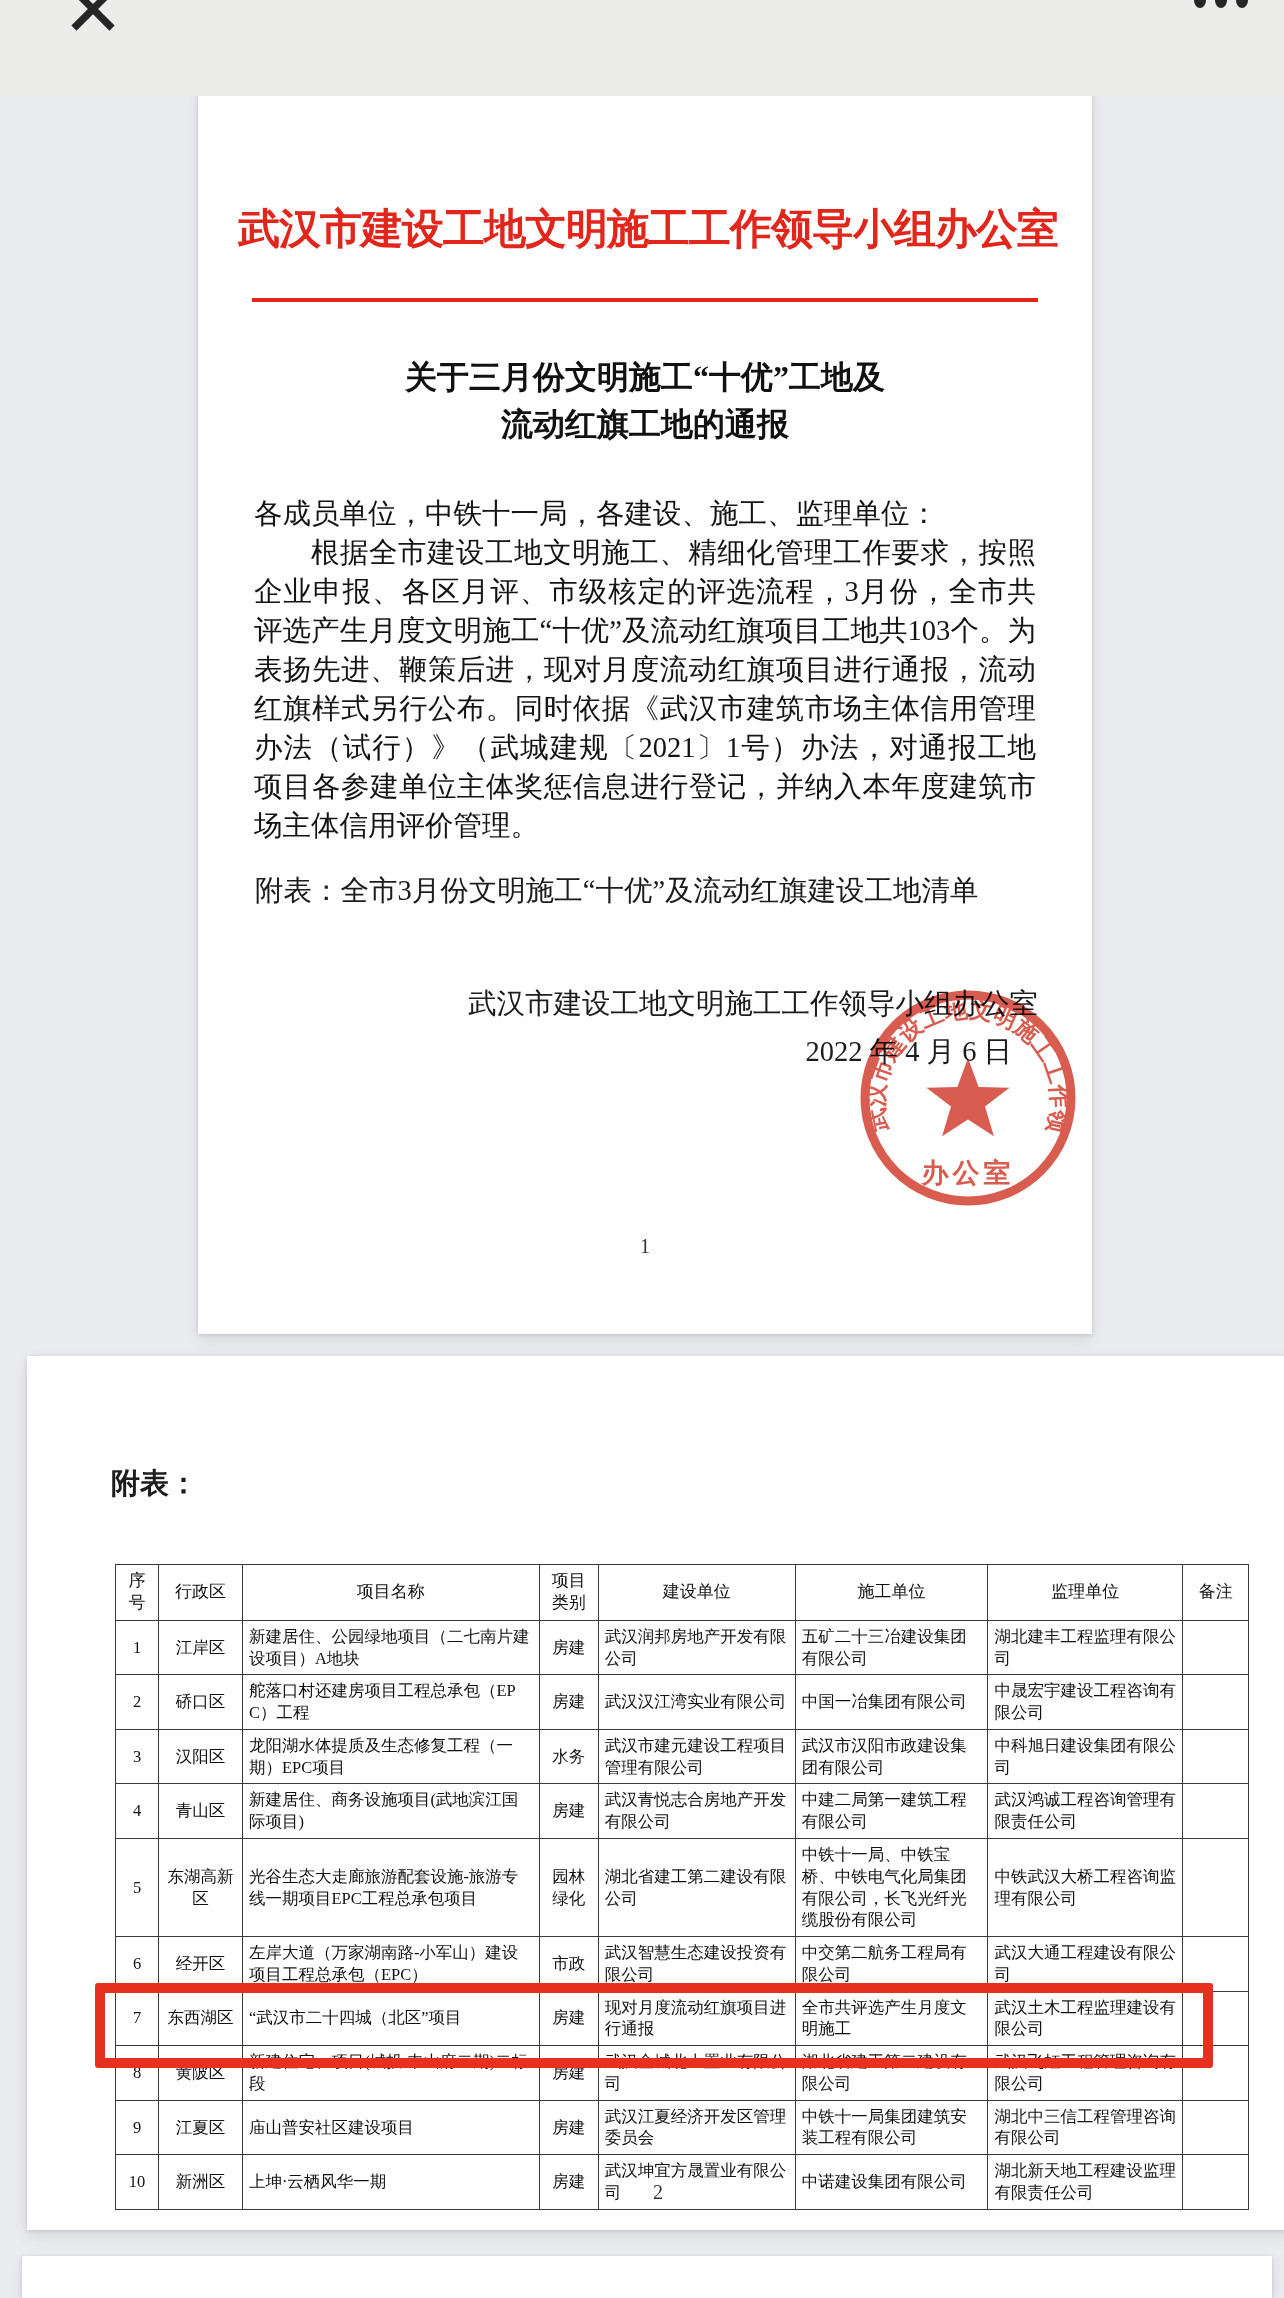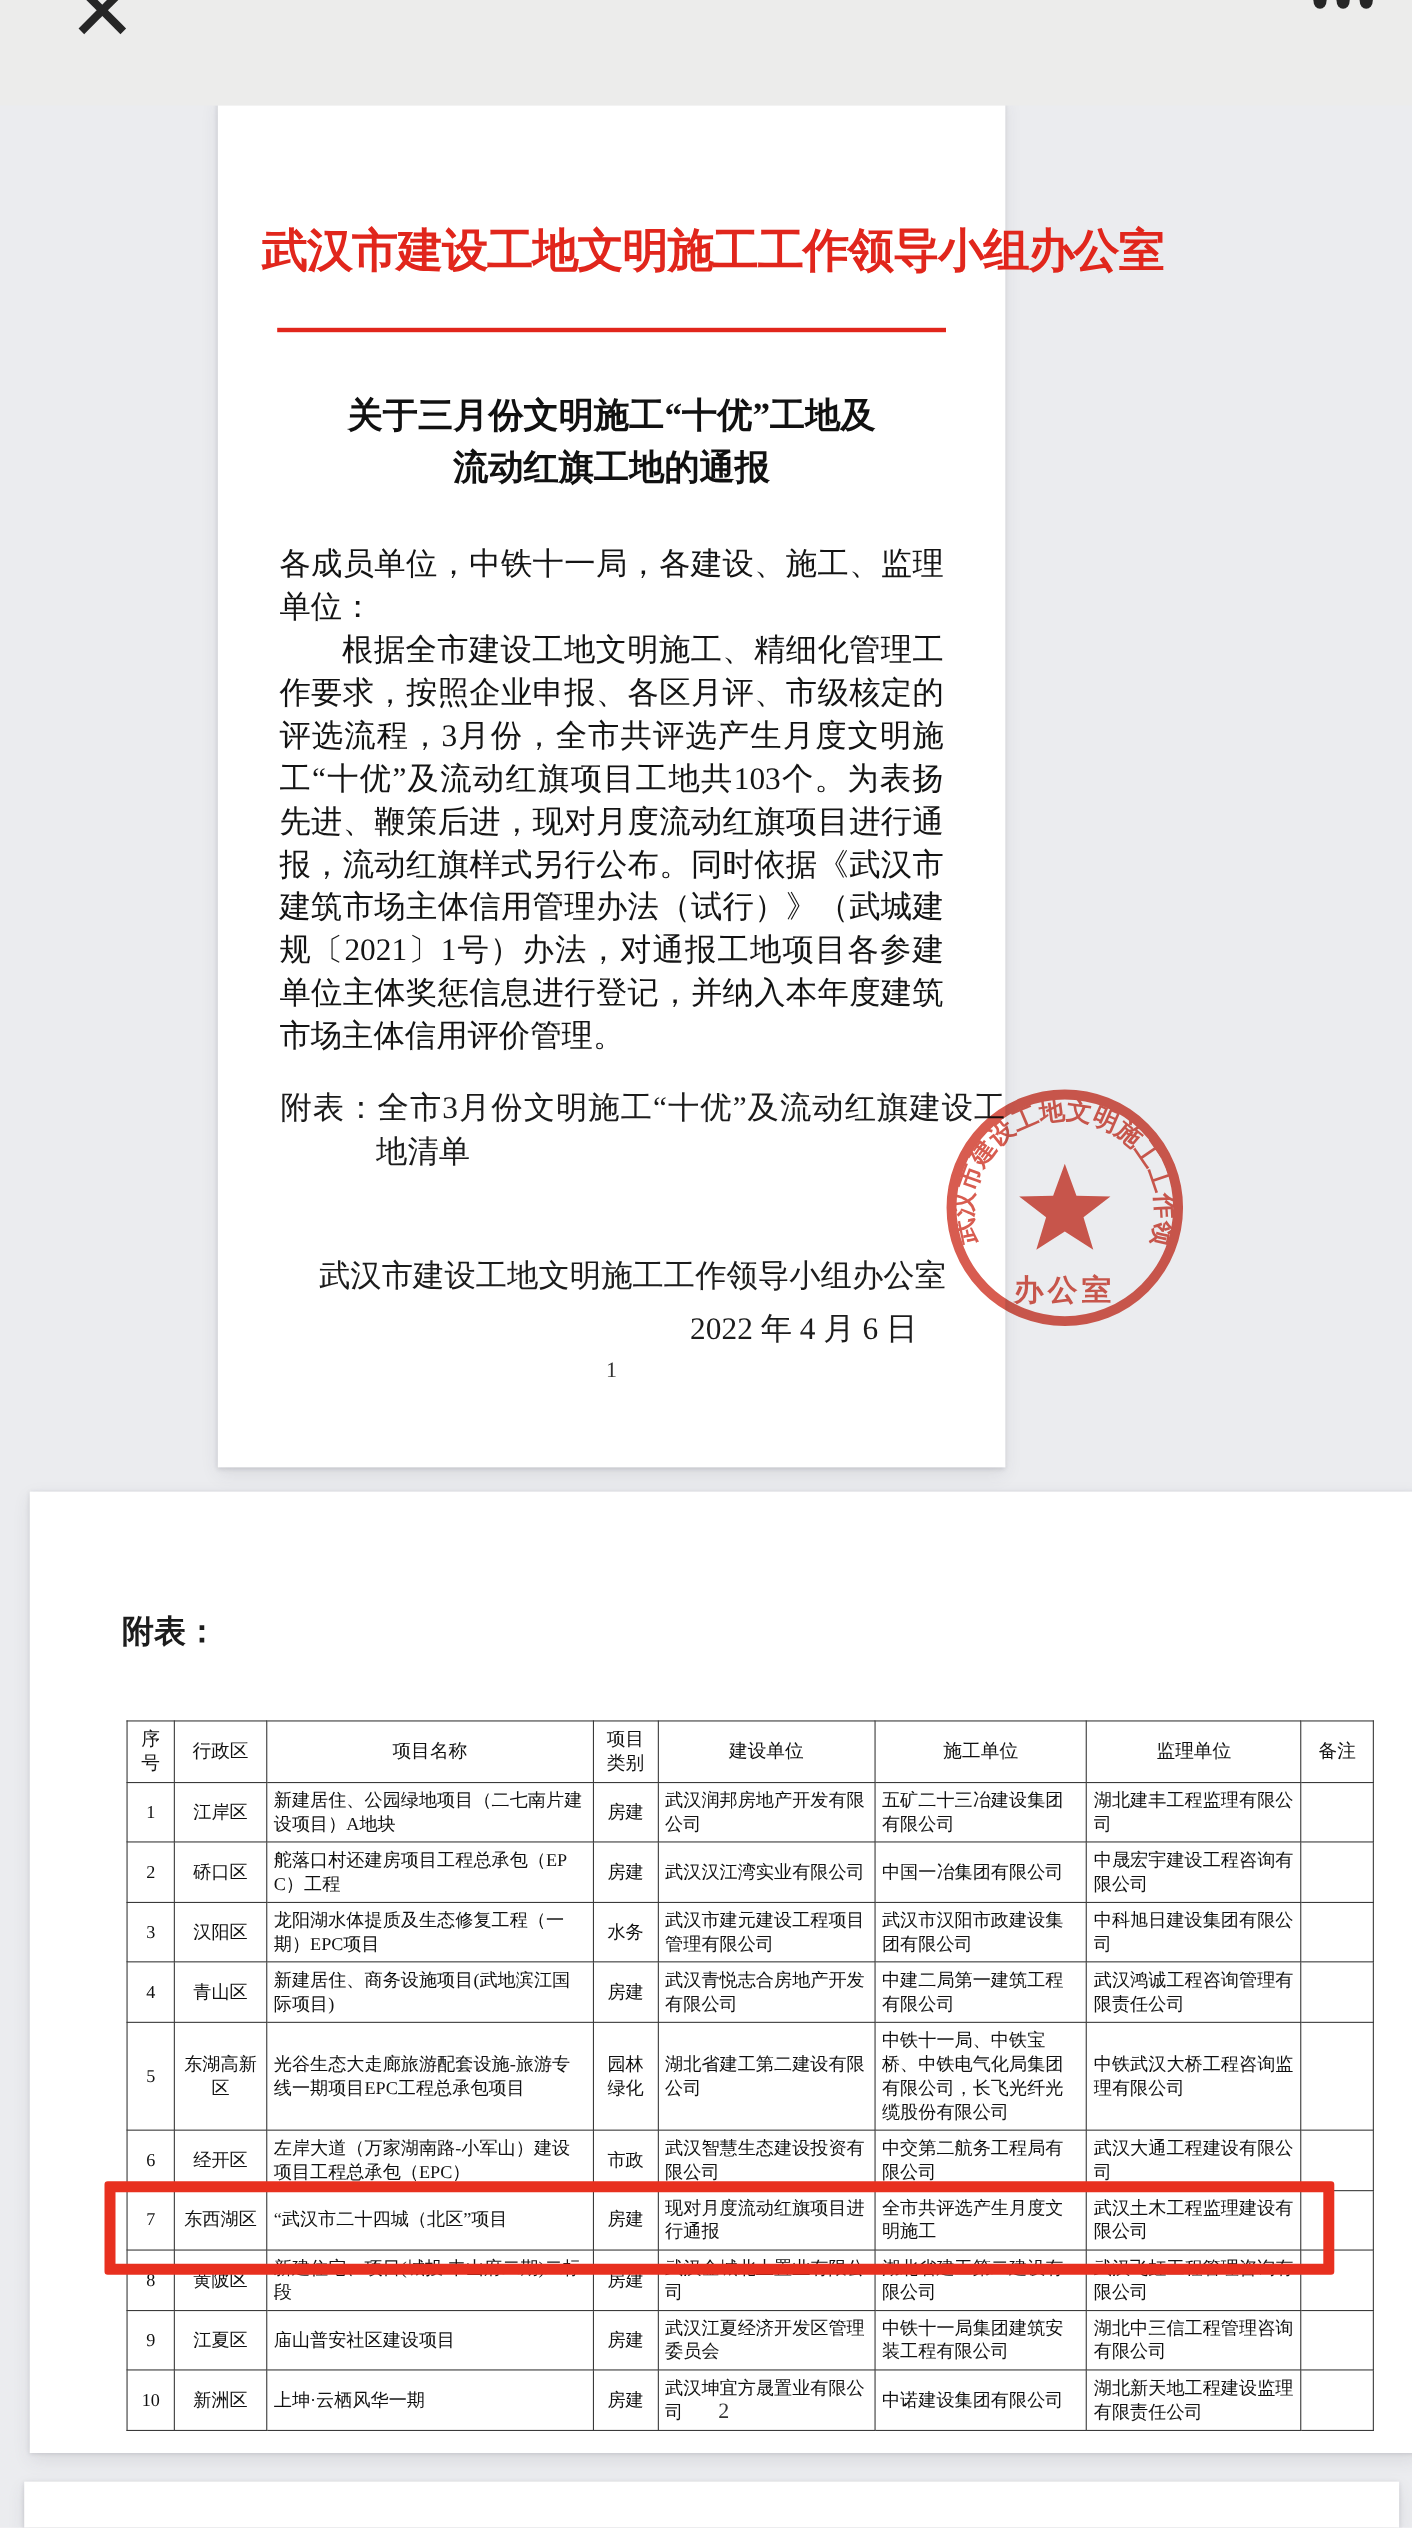--- a/index.html
+++ b/index.html
@@ -25,21 +25,21 @@
     display:flex; gap:9px; cursor:pointer;
   }
   .more-btn .dot { width:12px; height:15px; border-radius:50%; background:#262626; }
   
   .page {
     position:absolute; background:#ffffff;
     box-shadow:0 1px 4px rgba(60,60,80,.18), 0 6px 16px rgba(60,60,80,.10);
   }
   .serif { font-family:"Liberation Serif","DejaVu Serif",serif; }
   
-  .page1 { left:198px; top:88px; width:716px; height:1246px; }
+  .page1 { left:198px; top:88px; width:894px; height:1246px; }
   .letterhead {
     margin-top:102px; padding:0 40px;
     text-align:center; font-weight:900; font-size:42px; line-height:78px;
     letter-spacing:-1px; color:#e1261c;
     font-family:"Liberation Serif","DejaVu Serif",serif;
     white-space:nowrap;
   }
   .red-rule { margin:30px 54px 0 54px; height:4px; background:#e1261c; }
   .doc-title {
     margin-top:52px; text-align:center;

